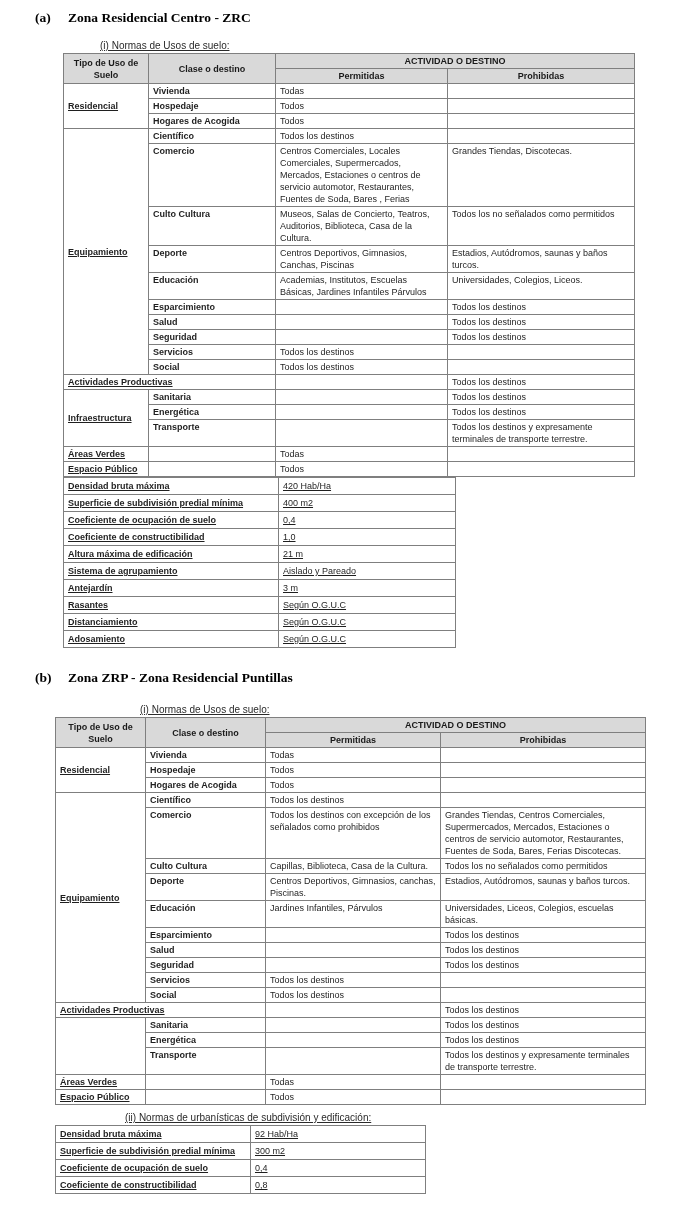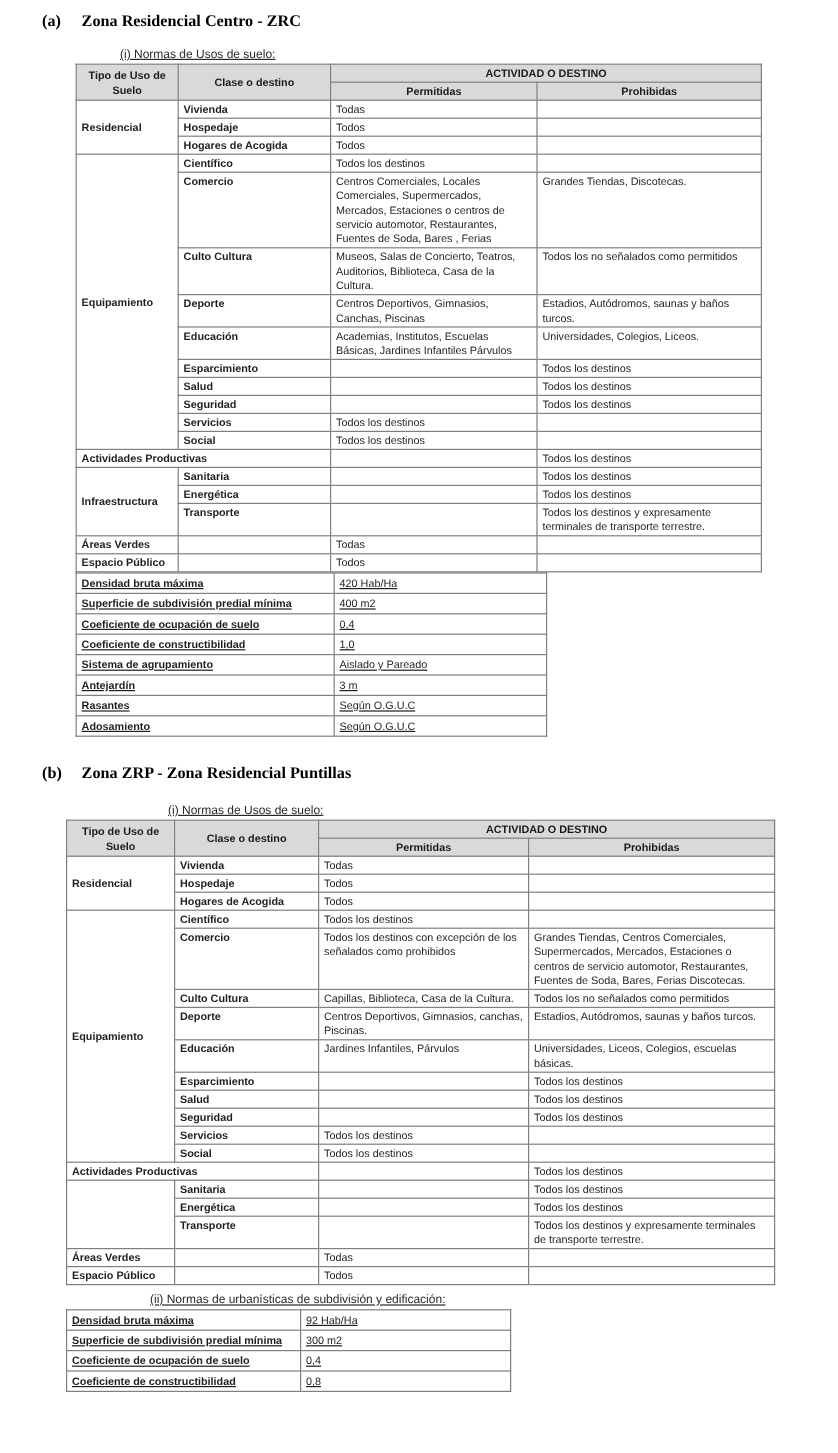--- a/index.html
+++ b/index.html
@@ -36,21 +36,21 @@
     padding:1px 4px;
     vertical-align:top;
     text-align:left;
     word-wrap:break-word;
   }
   thead th {
     background:#d9d9d9;
     text-align:center; vertical-align:middle;
     font-weight:bold; color:#1a1a1a;
   }
-  td.tipo { font-weight:bold; vertical-align:middle; }
+  td.tipo { font-weight:bold; vertical-align:middle;text-decoration:underline; }
   td.clase { font-weight:bold;margin-top:20px; }
   td.norm-label { font-weight:bold; }
 
   .uses-table { border:1px solid #6e6e6e; }
   .uses-a { margin-left:63px; width:571px; }
   .uses-a col:nth-child(1){ width:85px; }
   .uses-a col:nth-child(2){ width:127px; }
   .uses-a col:nth-child(3){ width:172px; }
   .uses-a col:nth-child(4){ width:187px; }
 
@@ -217,29 +217,37 @@
           </tr>
           <tr>
             <td class="norm-label">Coeficiente de ocupación de suelo</td>
             <td class="norm-value">0,4</td>
           </tr>
           <tr>
             <td class="norm-label">Coeficiente de constructibilidad</td>
             <td class="norm-value">1,0</td>
           </tr>
           <tr>
+            <td class="norm-label">Altura máxima de edificación</td>
+            <td class="norm-value">21 m</td>
+          </tr>
+          <tr>
             <td class="norm-label">Sistema de agrupamiento</td>
             <td class="norm-value">Aislado y Pareado</td>
           </tr>
           <tr>
             <td class="norm-label">Antejardín</td>
             <td class="norm-value">3 m</td>
           </tr>
           <tr>
             <td class="norm-label">Rasantes</td>
+            <td class="norm-value">Según O.G.U.C</td>
+          </tr>
+          <tr>
+            <td class="norm-label">Distanciamiento</td>
             <td class="norm-value">Según O.G.U.C</td>
           </tr>
           <tr>
             <td class="norm-label">Adosamiento</td>
             <td class="norm-value">Según O.G.U.C</td>
           </tr>
         </tbody>
       </table>
   </section>
 

